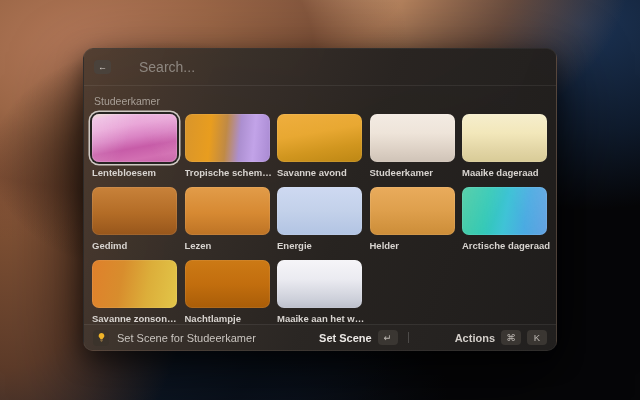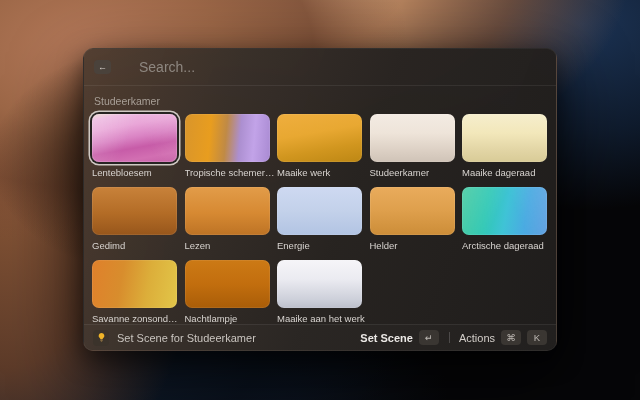--- a/index.html
+++ b/index.html
@@ -31,41 +31,41 @@
     color:#d8d3ce;font-size:9px;line-height:14px;text-align:center;padding:0;cursor:pointer;
     display:flex;align-items:center;justify-content:center;}
   .search-input{flex:1;margin-left:26px;background:transparent;border:none;outline:none;
     color:#e8e4e0;font-size:14px;font-family:"Liberation Sans","DejaVu Sans",sans-serif;}
   .search-input::placeholder{color:#8e8780;}
 
   
   .content{flex:1;padding:6px 8px 0 8px;overflow:hidden;}
   .section-title{font-size:10.5px;color:#a89f97;margin:3px 0 7px 2px;}
   .grid{display:grid;grid-template-columns:repeat(5,85px);column-gap:7.5px;row-gap:9px;}
-  .scene-card{width:84px;cursor:pointer;}
+  .scene-card{width:84px;cursor:pointer;font-weight:bold;}
   .scene-thumb{position:relative;width:85px;height:48px;border-radius:7px;
     box-shadow:inset 0 0 0 1px rgba(255,255,255,.08);}
   .scene-thumb.sheen::after{content:"";position:absolute;inset:0;border-radius:7px;
     background:linear-gradient(115deg, rgba(255,255,255,.22), transparent 45%),
                linear-gradient(245deg, rgba(255,255,255,.10), transparent 40%);}
   .scene-card.selected .scene-thumb{
     box-shadow:0 0 0 2px rgba(20,18,17,.9), 0 0 0 3.5px #cfc9c3, inset 0 0 0 1px rgba(255,255,255,.15);}
   .scene-label{margin-top:5px;font-size:9.5px;color:#d8d4d0;width:90px;
     white-space:nowrap;overflow:hidden;text-overflow:ellipsis;}
 
   
   .footer{flex:0 0 25px;display:flex;align-items:center;padding:0 9px;
     border-top:1px solid rgba(255,255,255,.07);background:rgba(255,255,255,.015);
     border-radius:0 0 10px 10px;justify-content:center;}
   .bulb-chip{width:16px;height:16px;border-radius:4px;background:#3b332b;
     display:flex;align-items:center;justify-content:center;}
   .status-text{margin-left:8px;font-size:11px;color:#c9c4bf;}
   .footer-right{margin-left:auto;display:flex;align-items:center;}
   .action-label{font-size:11px;font-weight:bold;color:#ebe8e5;}
-  .action-label.secondary{font-weight:normal;color:#d3cec9;}
+  .action-label.secondary{font-weight:bold;color:#d3cec9;margin-left:37px;}
   .key-badge{margin-left:6px;min-width:12px;height:15px;padding:0 4px;border-radius:4px;
     background:#3a3632;color:#bdb8b3;font-size:9.5px;display:flex;align-items:center;
     justify-content:center;cursor:pointer;}
   .footer-sep{width:1px;height:11px;background:rgba(255,255,255,.18);margin:0 9px 0 10px;}
   .group{display:flex;align-items:center;cursor:pointer;}
 </style>
 </head>
 <body>
 
 <div class="wallpaper"></div>
@@ -85,21 +85,21 @@
         <div class="scene-card selected">
           <div class="scene-thumb sheen" style="background: linear-gradient(170deg, rgb(236, 211, 201) 0%, rgb(237, 183, 224) 10%, rgb(233, 166, 216) 28%, rgb(218, 132, 196) 48%, rgb(199, 92, 168) 66%, rgb(210, 111, 178) 84%, rgb(200, 98, 168) 100%);"></div>
           <div class="scene-label">Lentebloesem</div>
         </div>
         <div class="scene-card">
           <div class="scene-thumb" style="background: linear-gradient(95deg, rgb(217, 149, 43) 0%, rgb(232, 157, 31) 30%, rgb(192, 138, 69) 48%, rgb(172, 143, 208) 64%, rgb(194, 163, 232) 80%, rgb(169, 138, 210) 100%);"></div>
           <div class="scene-label">Tropische schemering</div>
         </div>
         <div class="scene-card">
           <div class="scene-thumb" style="background: linear-gradient(170deg, rgb(239, 174, 62) 0%, rgb(232, 168, 50) 40%, rgb(209, 150, 31) 70%, rgb(189, 135, 20) 100%);"></div>
-          <div class="scene-label">Maaike werk</div>
+          <div class="scene-label">Savanne avond</div>
         </div>
         <div class="scene-card">
           <div class="scene-thumb" style="background: linear-gradient(rgb(243, 235, 227) 0%, rgb(238, 228, 217) 40%, rgb(219, 207, 195) 78%, rgb(207, 195, 183) 100%);"></div>
           <div class="scene-label">Studeerkamer</div>
         </div>
         <div class="scene-card">
           <div class="scene-thumb" style="background: linear-gradient(rgb(246, 238, 205) 0%, rgb(242, 231, 186) 40%, rgb(226, 213, 165) 75%, rgb(216, 203, 151) 100%);"></div>
           <div class="scene-label">Maaike dageraad</div>
         </div>
         <div class="scene-card">

